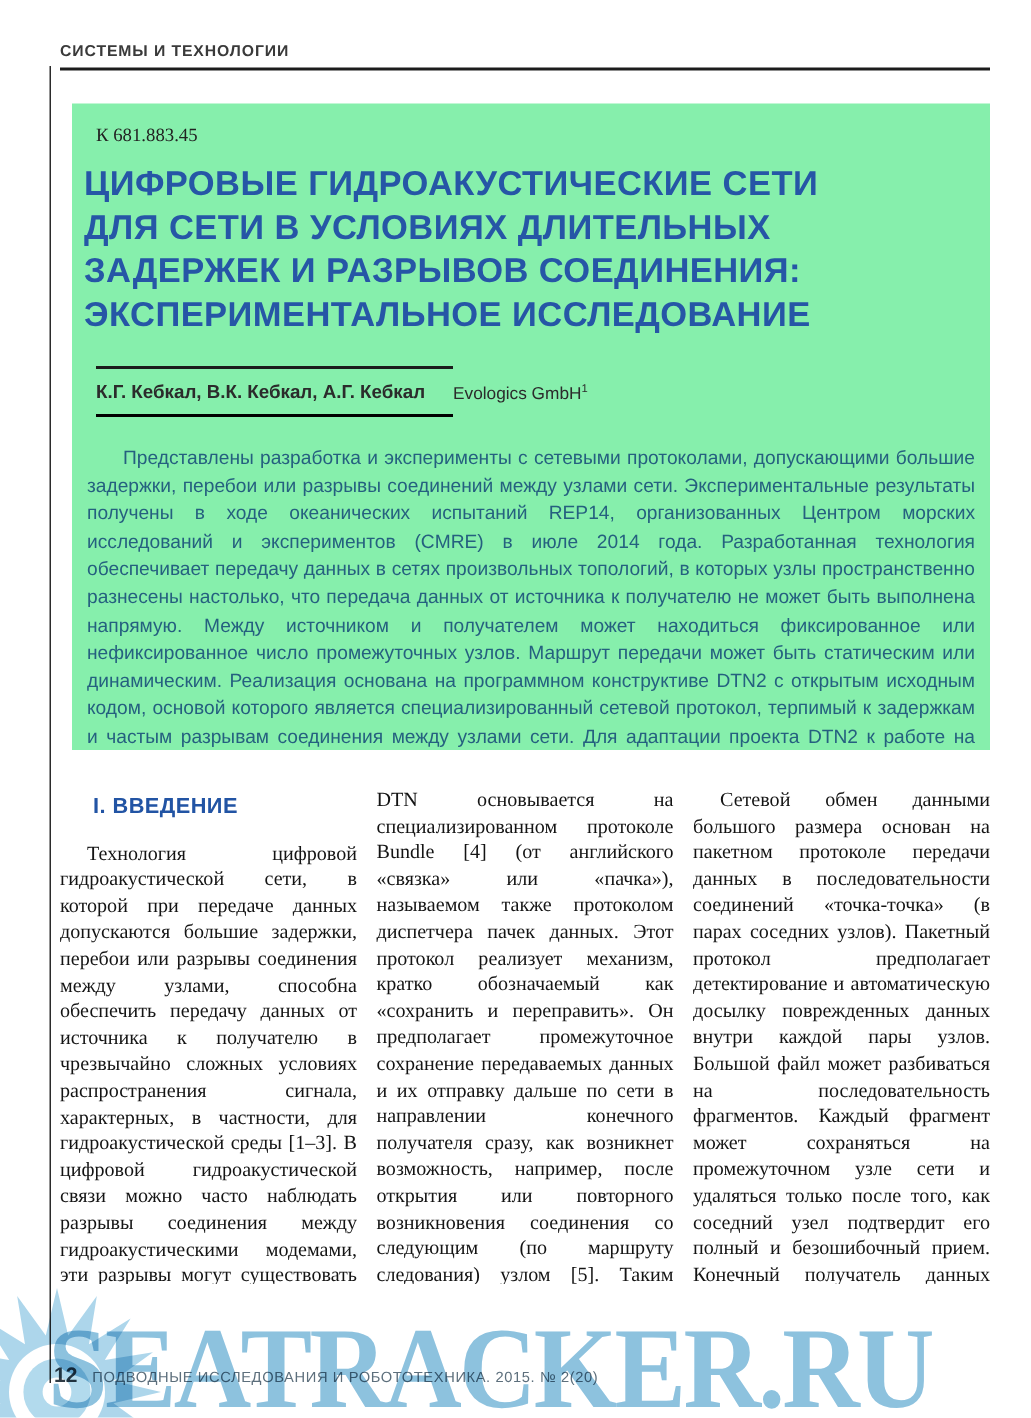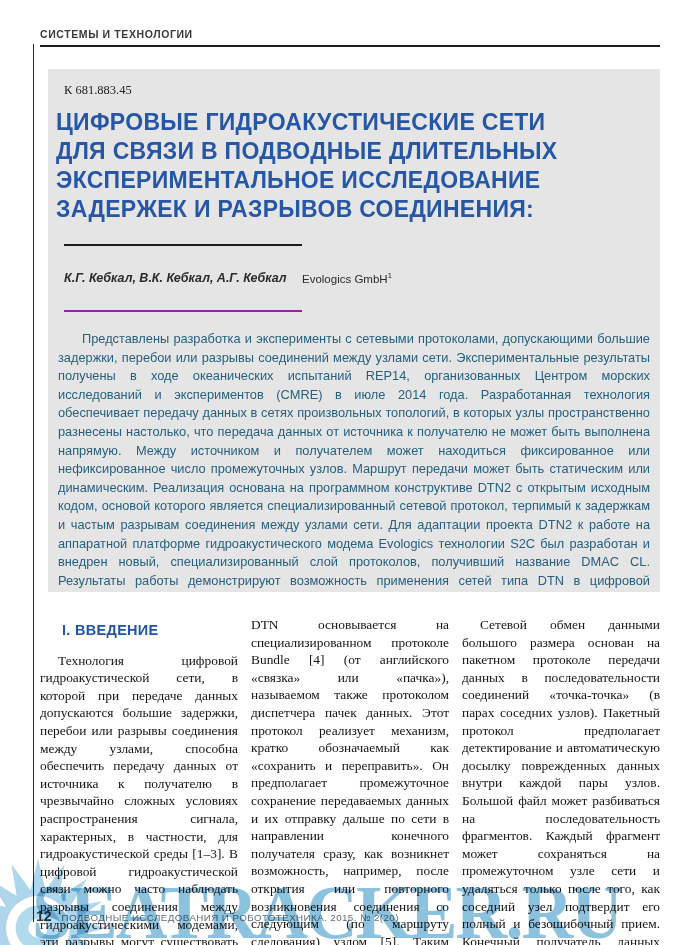--- a/index.html
+++ b/index.html
@@ -16,22 +16,22 @@
     background:#2b2b2b;
   }
   .content{position:absolute;left:40px;top:28px;width:620px;}
   .kicker{
     font-size:10.5px;font-weight:bold;letter-spacing:0.6px;color:#3a3a3a;
     padding-bottom:5px;
   }
   .kicker-line{height:2px;background:#1c1c1c;margin-bottom:22px;}
   .abstract-box{
     margin-left:8px;
-    width:612px;height:523px;
-    background:#e5e5e5;
+    width:612px;height:431px;
+    background:#86efac;
     box-sizing:border-box;
     padding:10px 8px 0 8px;
     overflow:hidden;
   }
   .udc{
     font-family:"Liberation Serif",serif;
     font-size:12.5px;color:#222;
     margin:4px 0 2px 8px;
   }
   .title{
@@ -44,23 +44,23 @@
     letter-spacing:0.3px;
   }
   .title span{display:block;}
   .authors-row{
     display:flex;align-items:center;
     margin:20px 0 0 8px;
   }
   .authors{
     width:238px;
     border-top:2px solid #1c1c1c;
-    border-bottom:2px solid #a21caf;
-    padding:25px 0;
-    font-size:12.5px;font-weight:bold;color:#2b2b2b;font-style:italic;
+    border-bottom:2px solid #000000;
+    padding:8px 0;
+    font-size:12.5px;font-weight:bold;color:#2b2b2b;
   }
   .affiliation{
     font-size:11.5px;color:#2b2b2b;
   }
   .abstract{
     margin:18px 2px 0 2px;
     font-size:12.8px;
     line-height:18.6px;
     text-align:justify;
     text-indent:24px;
@@ -127,23 +127,23 @@
 <div class="content">
 
   <div class="kicker">СИСТЕМЫ И ТЕХНОЛОГИИ</div>
   <div class="kicker-line"></div>
 
   <div class="abstract-box">
     <div class="udc">К 681.883.45</div>
 
     <h1 class="title">
       <span>ЦИФРОВЫЕ ГИДРОАКУСТИЧЕСКИЕ СЕТИ</span>
-      <span>ДЛЯ СВЯЗИ В ПОДВОДНЫЕ ДЛИТЕЛЬНЫХ</span>
+      <span>ДЛЯ СЕТИ В УСЛОВИЯХ ДЛИТЕЛЬНЫХ</span>
+      <span>ЗАДЕРЖЕК И РАЗРЫВОВ СОЕДИНЕНИЯ:</span>
       <span>ЭКСПЕРИМЕНТАЛЬНОЕ ИССЛЕДОВАНИЕ</span>
-      <span>ЗАДЕРЖЕК И РАЗРЫВОВ СОЕДИНЕНИЯ:</span>
     </h1>
 
     <div class="authors-row">
       <div class="authors">К.Г. Кебкал, В.К. Кебкал, А.Г. Кебкал</div>
       <div class="affiliation"><span>Evologics GmbH</span><sup>1</sup></div>
     </div>
 
     <p class="abstract">Представлены разработка и эксперименты с сетевыми протоколами, допускающими большие задержки, перебои или разрывы соединений между узлами сети. Экспериментальные результаты получены в ходе океанических испытаний REP14, организованных Центром морских исследований и экспериментов (CMRE) в июле 2014 года. Разработанная технология обеспечивает передачу данных в сетях произвольных топологий, в которых узлы пространственно разнесены настолько, что передача данных от источника к получателю не может быть выполнена напрямую. Между источником и получателем может находиться фиксированное или нефиксированное число промежуточных узлов. Маршрут передачи может быть статическим или динамическим. Реализация основана на программном конструктиве DTN2 с открытым исходным кодом, основой которого является специализированный сетевой протокол, терпимый к задержкам и частым разрывам соединения между узлами сети. Для адаптации проекта DTN2 к работе на аппаратной платформе гидроакустического модема Evologics технологии S2C был разработан и внедрен новый, специализированный слой протоколов, получивший название DMAC CL. Результаты работы демонстрируют возможность применения сетей типа DTN в цифровой гидроакустической связи как для оперативной передачи коротких сообщений (команд), так и сохранной передачи больших объемов данных в условиях гидроакустической среды, характеризуемой частыми разрывами соединений между соседними узлами.</p>
   </div>
 

